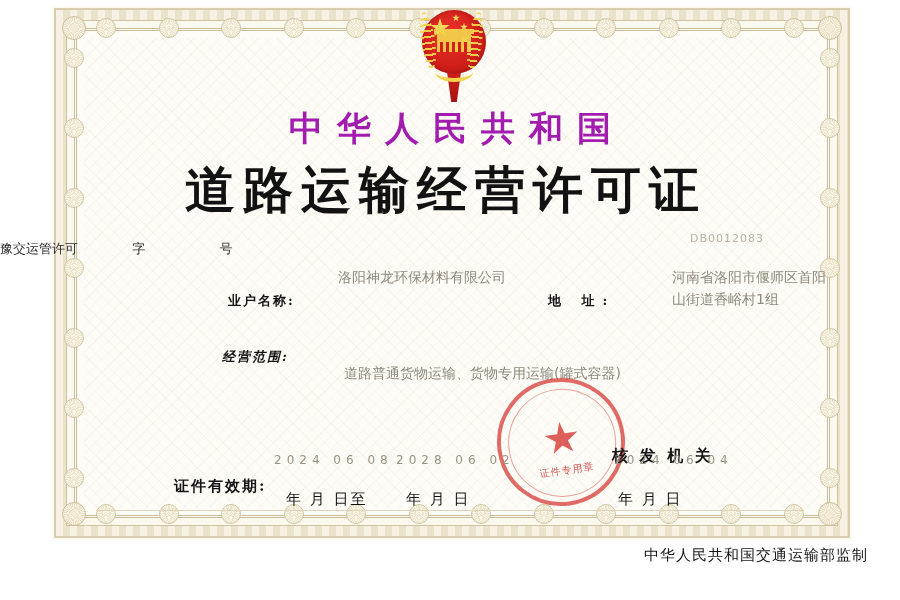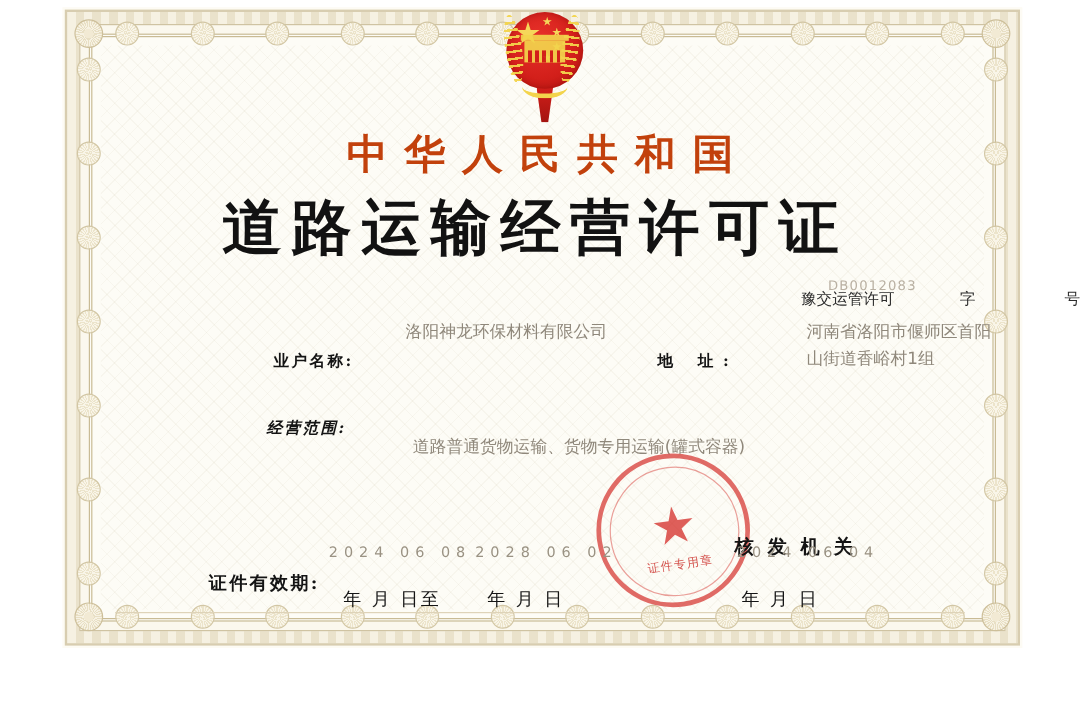--- a/index.html
+++ b/index.html
@@ -205,41 +205,41 @@
   .title-main {
     position: absolute;
     left: 0; top: 106px;
     width: 900px;
     text-align: center;
     font-family: "DejaVu Serif", serif;
     font-weight: bold;
     font-size: 34px;
     letter-spacing: 14px;
     text-indent: 14px;
-    color: #c2410c;
+    color: #a21caf;
   }
   .title-sub {
     position: absolute;
     left: 0; top: 157px;
     width: 884px;
     text-align: center;
     font-family: "DejaVu Serif", serif;
     font-weight: bold;
     font-size: 50px;
     letter-spacing: 8px;
     text-indent: 8px;
     color: #121212;
   }
 
   
   .serial-row {
     position: absolute;
     left: 0; top: 240px;
     width: 900px;
-    text-align: right;
+    text-align: left;
     font-size: 13px;
     color: #2b2b2b;
     font-family: "DejaVu Sans", sans-serif;
   }
   .serial-row .sp1 { display:inline-block; width: 46px; }
   .serial-row .sp2 { display:inline-block; width: 66px; }
 
   .doc-code {
     position: absolute;
     left: 690px; top: 232px;
@@ -494,14 +494,15 @@
   <div class="ymd a">年 月 日至</div>
   <div class="ymd b">年 月 日</div>
   <div class="ymd c">年 月 日</div>
 
   <div class="date-print d1">2024  06  08</div>
   <div class="date-print d2">2028  06  02</div>
   <div class="date-print d3">2024  06  04</div>
 
   <div class="body-rule"></div>
 
+  <div class="footer">中华人民共和国交通运输部监制</div>
 
 </div>
 
 </body></html>

